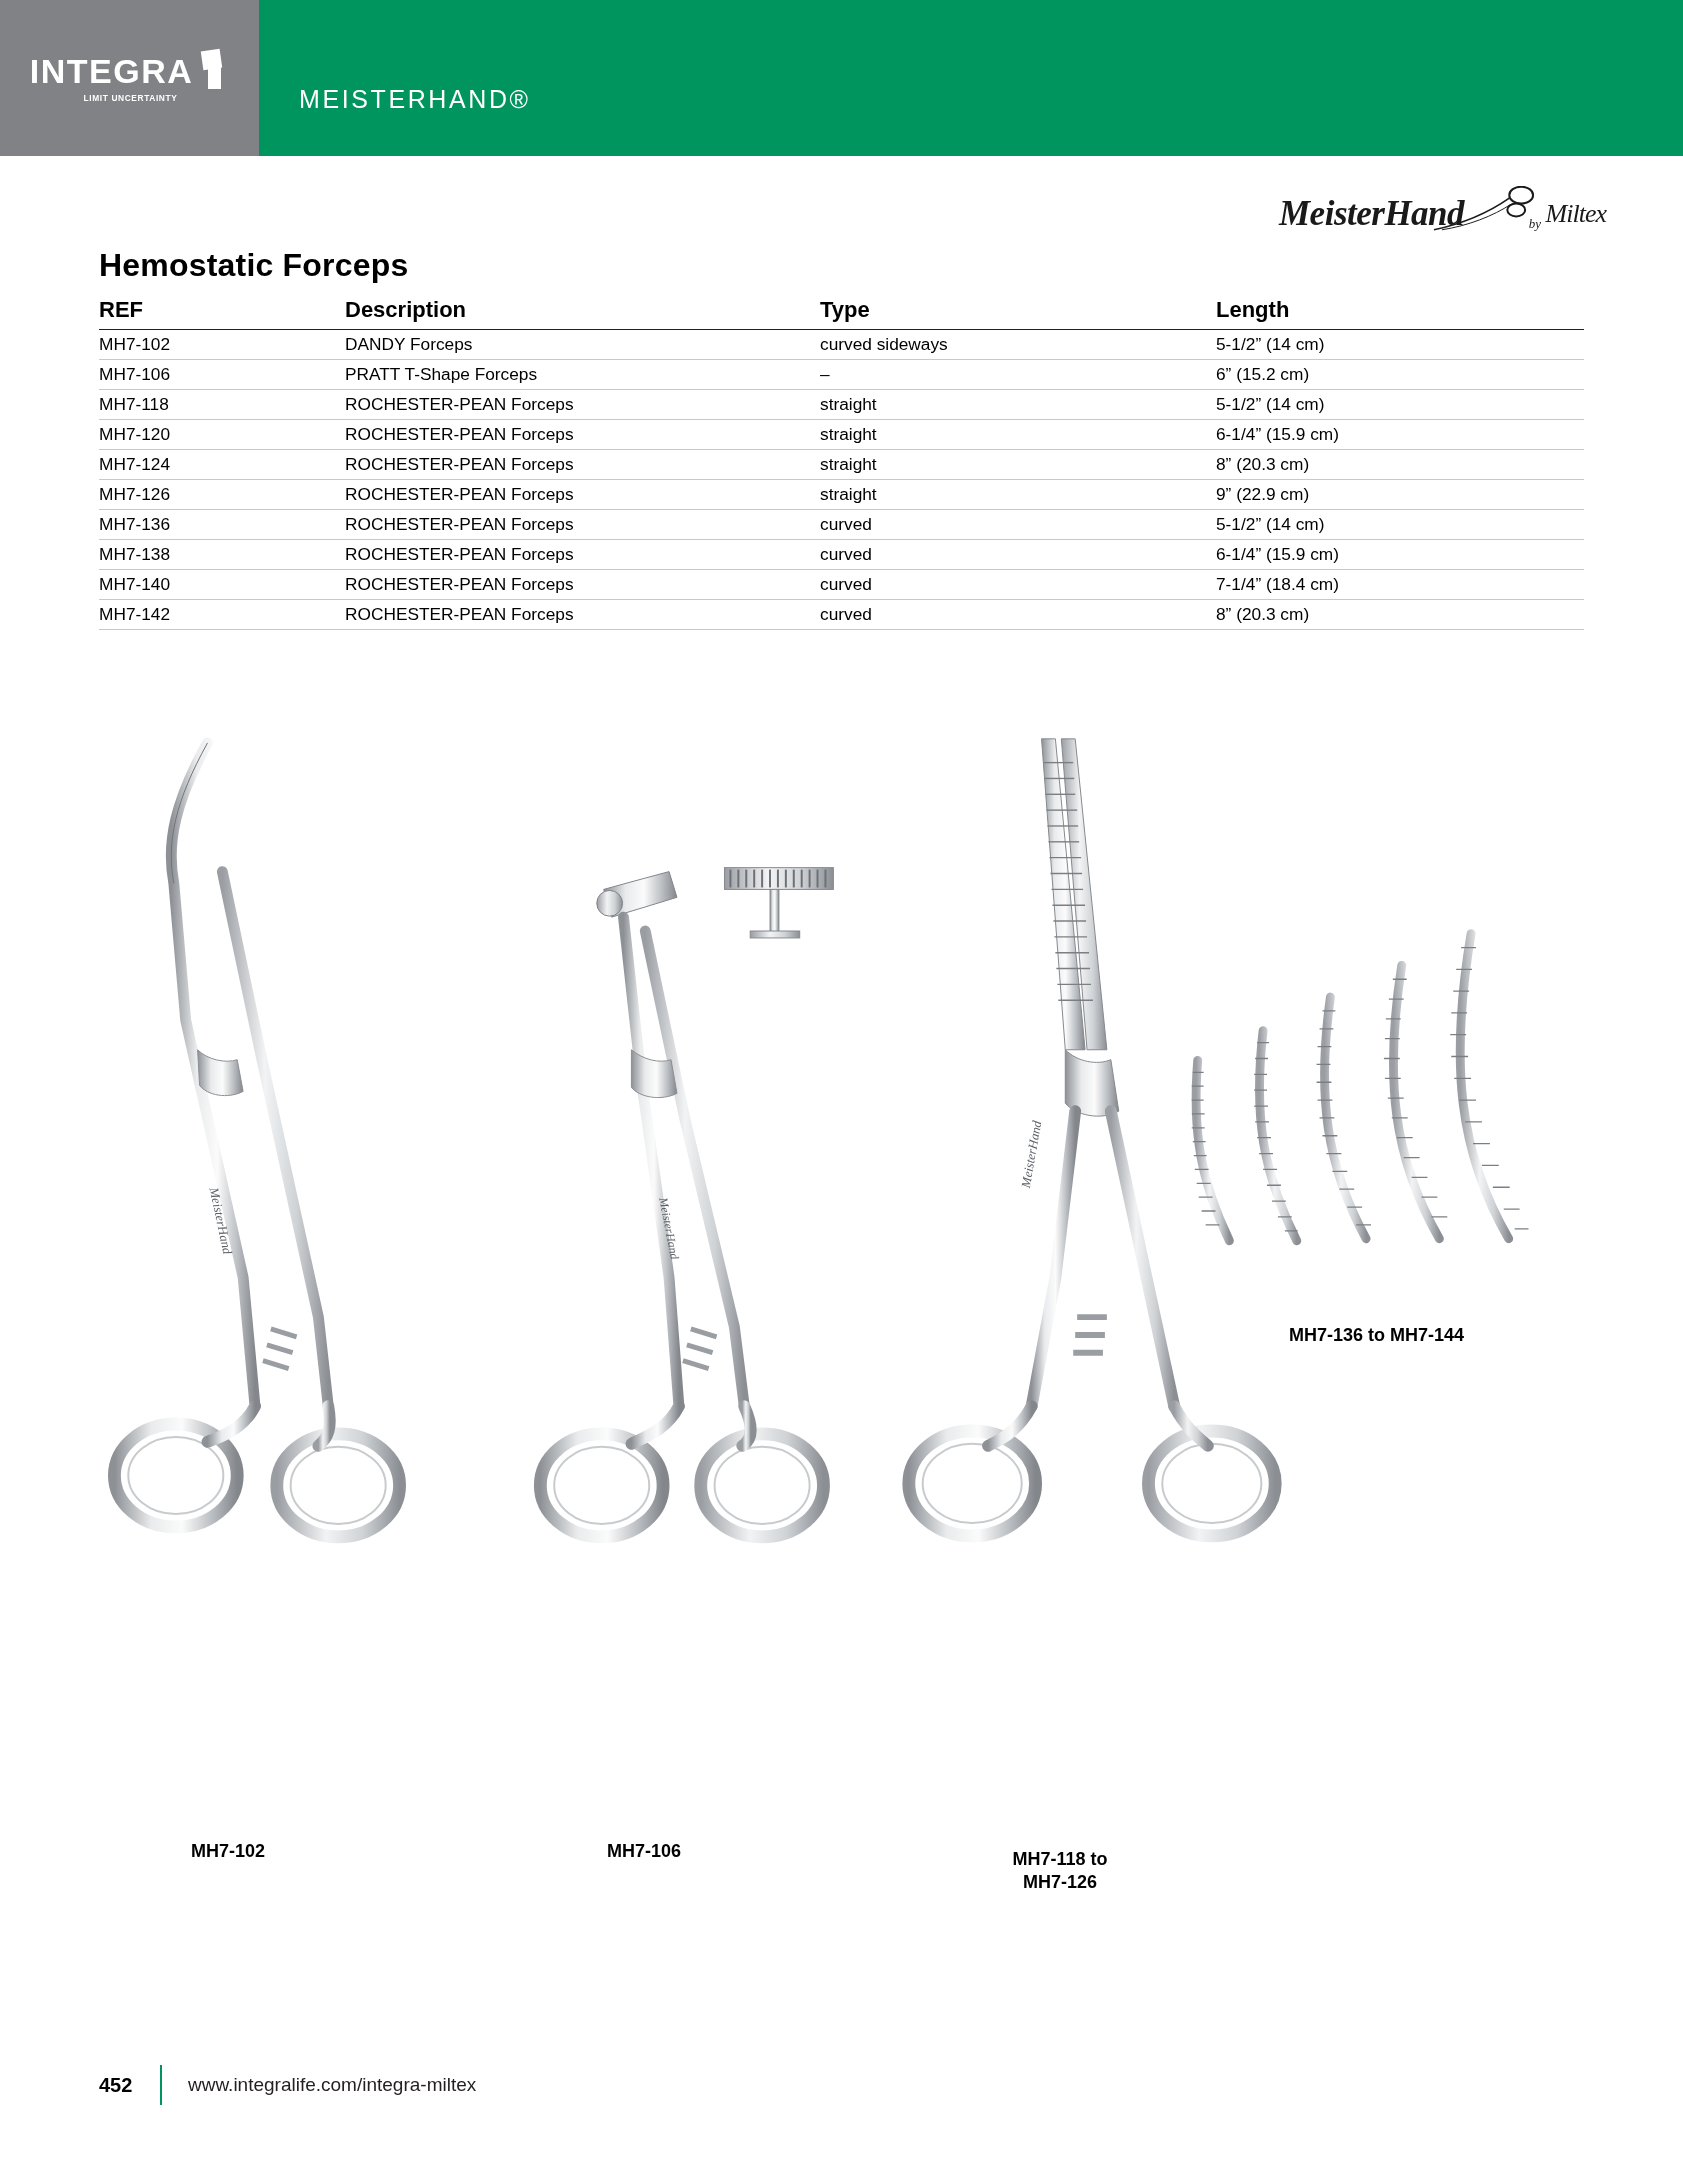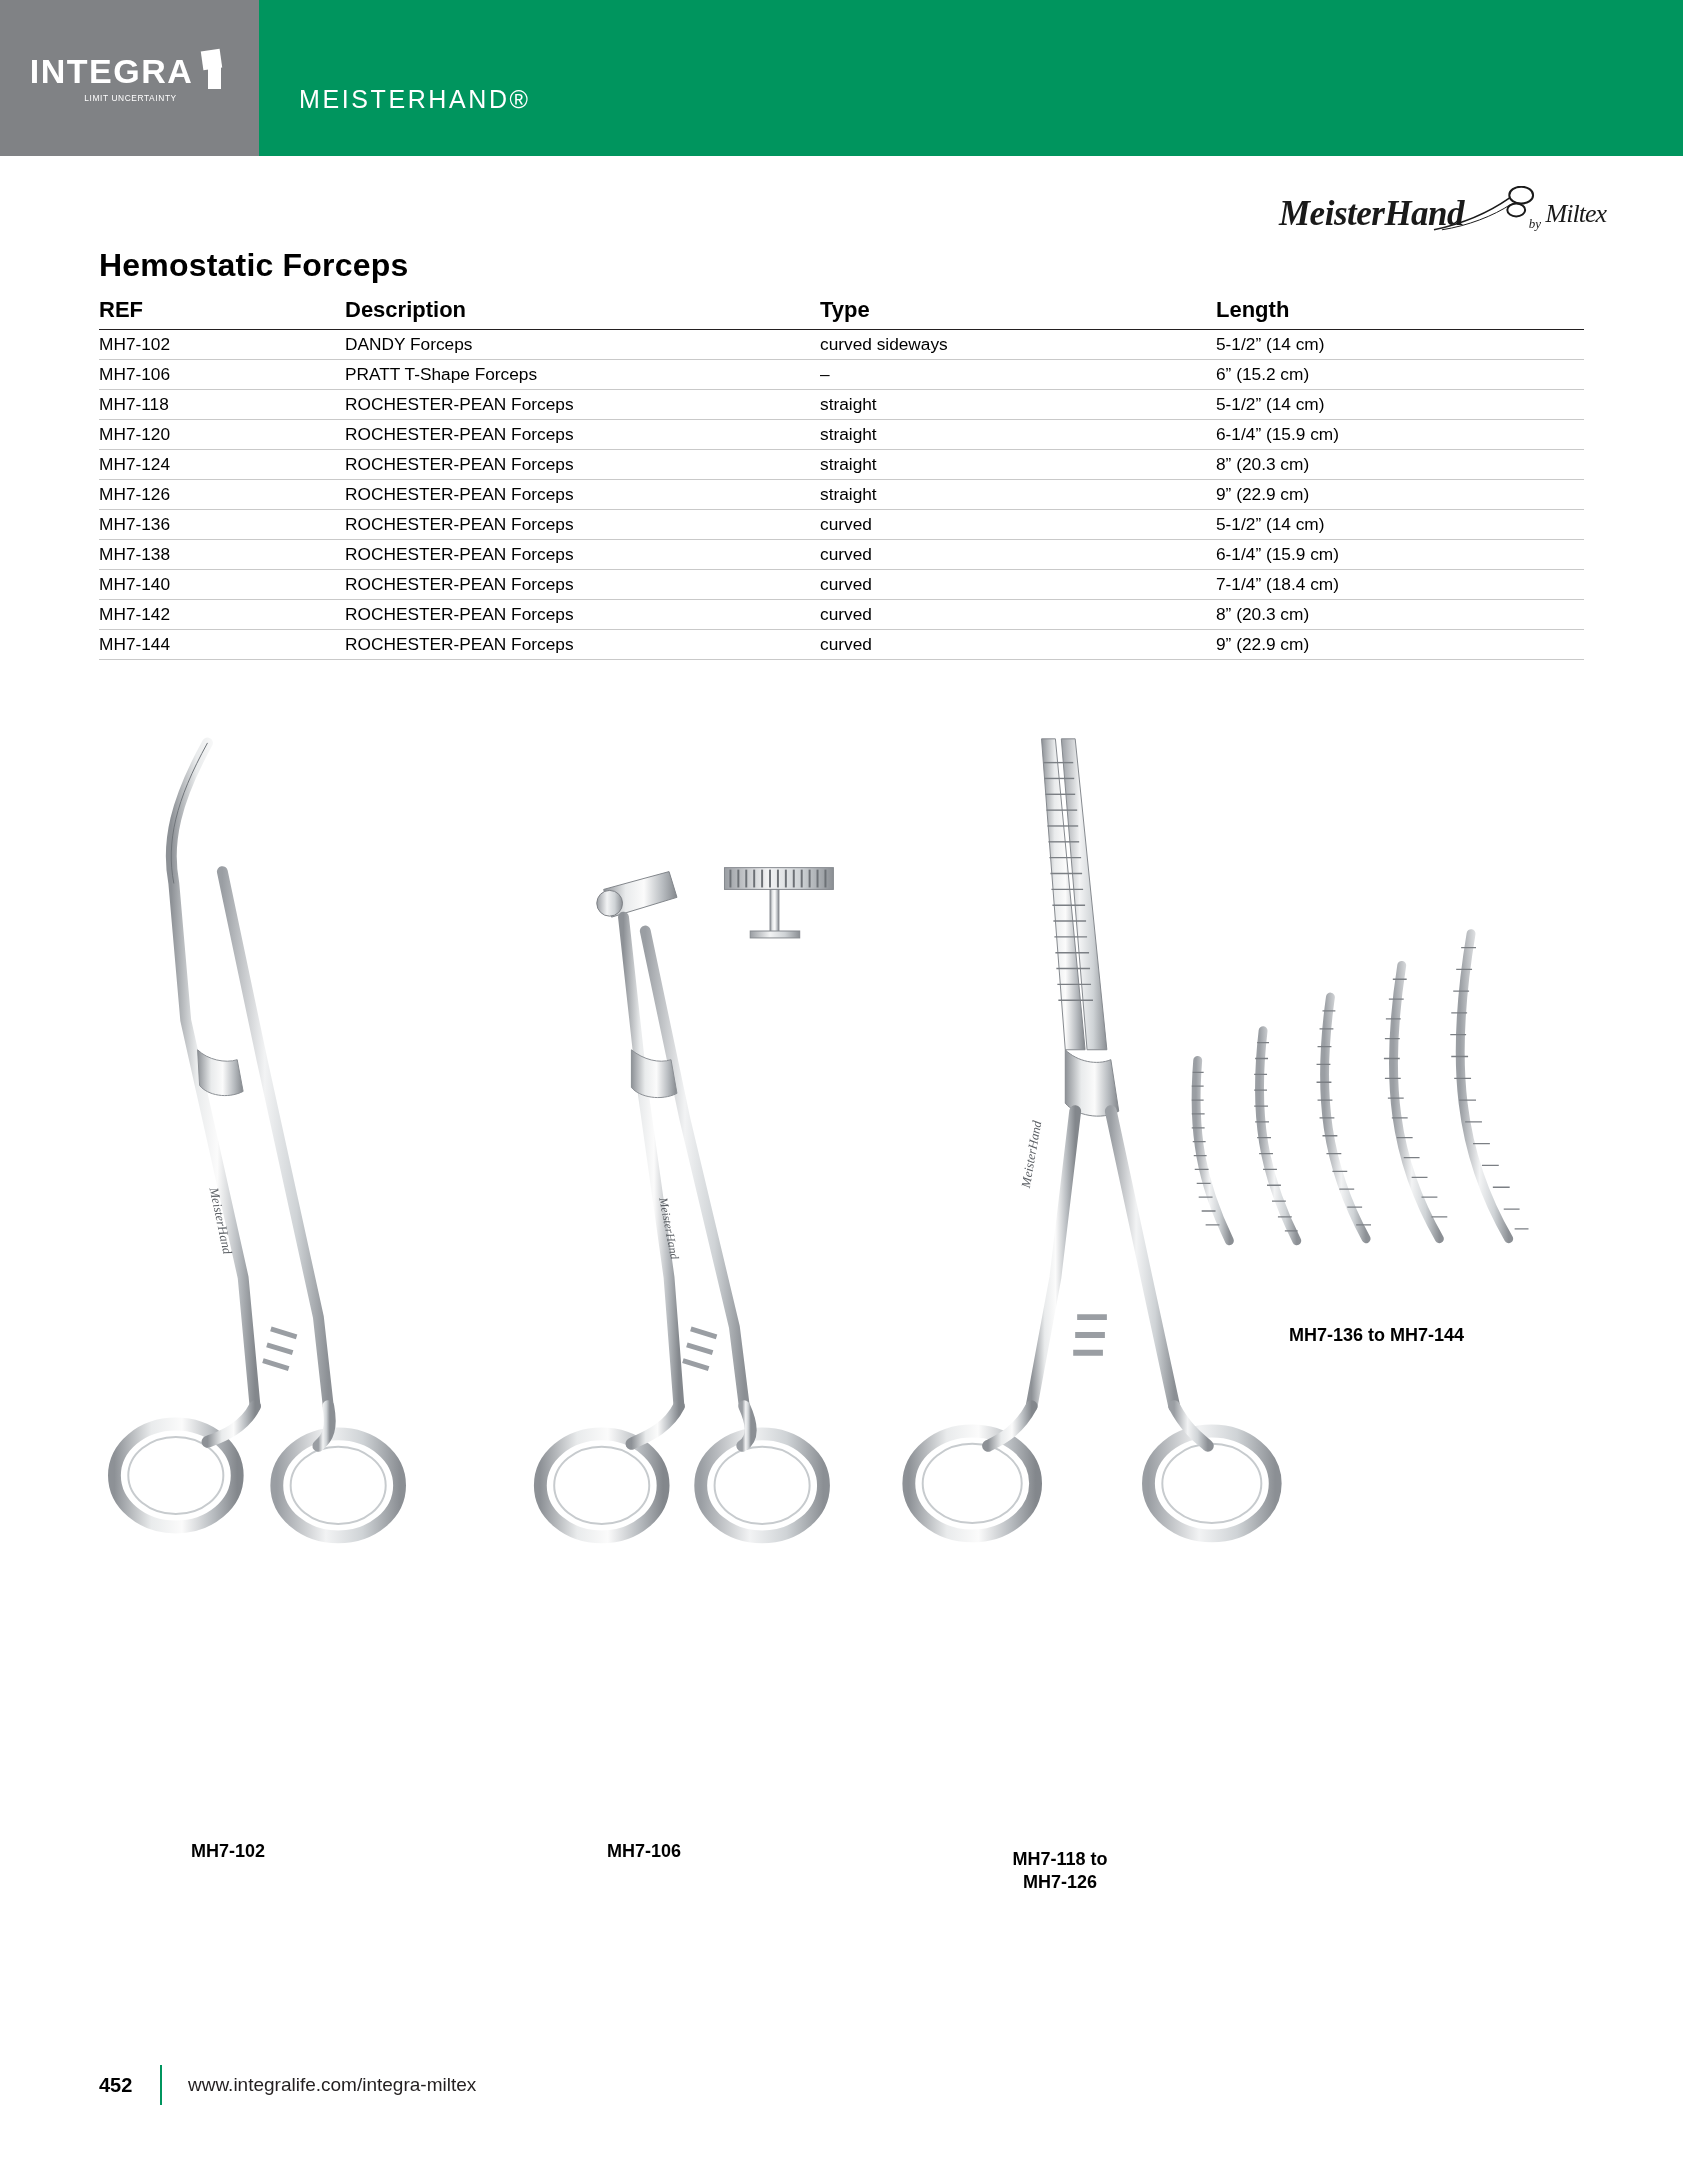--- a/index.html
+++ b/index.html
@@ -66,21 +66,21 @@
   }
   .logo-mark .sq2 {
     position: absolute;
     left: 9px; top: 17px;
     width: 13px; height: 22px;
     background: #ffffff;
   }
   .logo-tag {
     color: #ffffff;
     font-size: 8.4px;
-    font-weight: normal;
+    font-weight: bold;
     letter-spacing: 0.6px;
     margin-top: 3px;
     margin-left: 2px;
   }
   .header-title {
     position: absolute;
     left: 299px;
     top: 85px;
     color: #ffffff;
     font-size: 25px;
@@ -312,26 +312,20 @@
         <td class="col-ref">MH7-140</td>
         <td class="col-desc">ROCHESTER-PEAN Forceps</td>
         <td class="col-type">curved</td>
         <td class="col-len">7-1/4” (18.4 cm)</td>
       </tr>
       <tr>
         <td class="col-ref">MH7-142</td>
         <td class="col-desc">ROCHESTER-PEAN Forceps</td>
         <td class="col-type">curved</td>
         <td class="col-len">8” (20.3 cm)</td>
-      </tr>
-      <tr>
-        <td class="col-ref">MH7-144</td>
-        <td class="col-desc">ROCHESTER-PEAN Forceps</td>
-        <td class="col-type">curved</td>
-        <td class="col-len">9” (22.9 cm)</td>
       </tr>
     </tbody>
 </table>
 
 <div class="art-area">
 
   <svg width="396" height="1109" viewBox="0 0 400 1120" style="position:absolute;left:59px;top:30px;">
     <defs>
       <linearGradient id="steel1" x1="0" y1="0" x2="1" y2="0">
         <stop offset="0%" stop-color="#8d9196"></stop>

